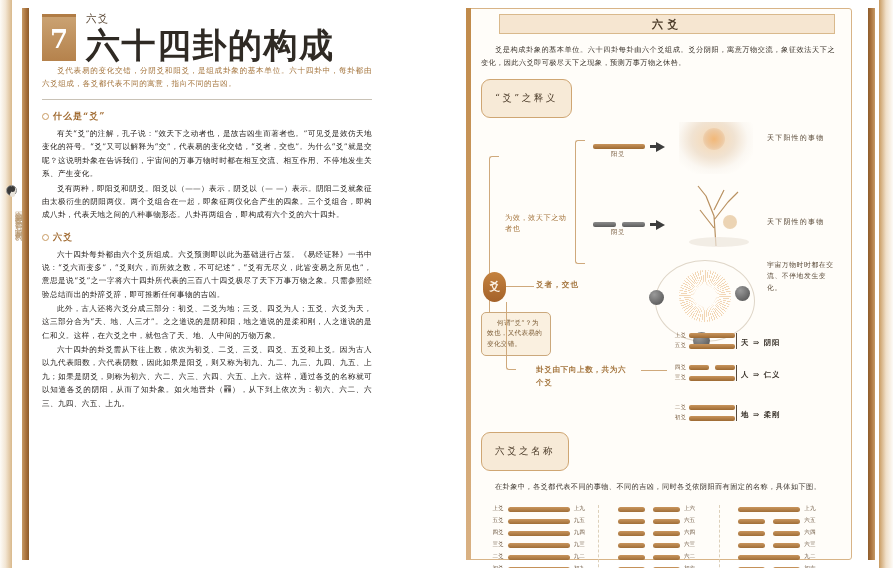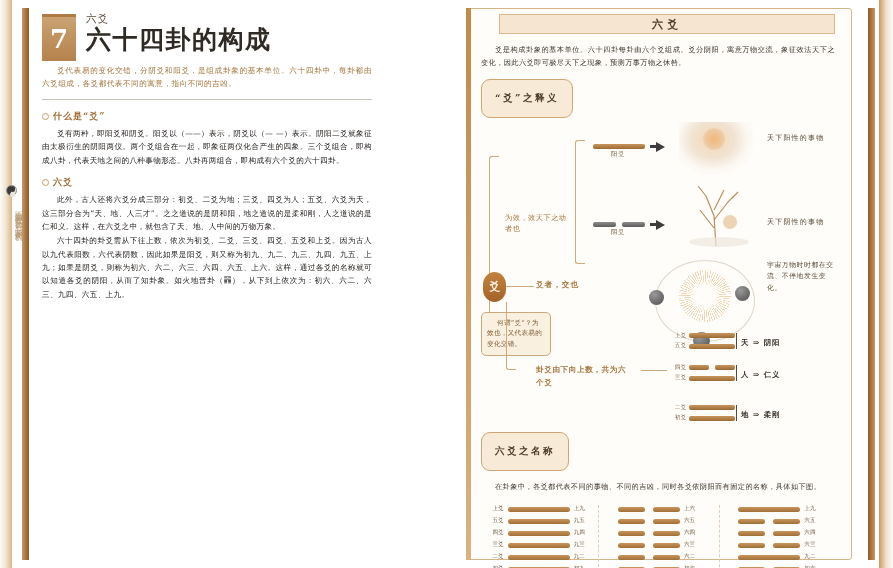--- a/index.html
+++ b/index.html
@@ -60,21 +60,21 @@
     font-family:"DejaVu Serif","Liberation Serif", serif;
   }
   .chapnum-top { position:absolute; left:0; top:0; width:34px; height:4px; background:#b07c45; }
   .kicker {
     position:absolute; left:44px; top:-2px;
     font-size:10.5px; color:#5c4a38; letter-spacing:1px;
     font-family:"DejaVu Serif","Liberation Serif", serif;
   }
   .bigtitle {
     position:absolute; left:44px; top:9px;
-    font-size:25px; font-weight:700; color:#2f2a24;
+    font-size:34px; font-weight:700; color:#2f2a24;
     letter-spacing:1.5px;
     font-family:"DejaVu Serif","Liberation Serif", serif;
     white-space:nowrap;
   }
   .lead {
     margin-top:0;
     font-size:7.6px; line-height:1.72; color:#a5763f;
     text-align:justify; letter-spacing:0.5px;
     text-indent:15px;
     font-family:"DejaVu Serif","Liberation Serif", serif;
@@ -127,21 +127,21 @@
   }
   .r-intro {
     margin:10px 8px 0 6px;
     font-size:7.2px; line-height:1.78; color:#3a332b;
     text-align:justify; text-indent:14px; letter-spacing:0.4px;
     font-family:"DejaVu Serif","Liberation Serif", serif;
   }
   .pill {
     display:inline-block;
     border:1.1px solid #cfa673; background:#f7ead7; border-radius:9px;
-    padding:12px 13px; font-size:9.5px; font-weight:700; color:#4a3a28;
+    padding:12px 13px; font-size:9.5px; font-weight:400; color:#4a3a28;
     letter-spacing:2.5px;
     font-family:"DejaVu Serif","Liberation Serif", serif;
   }
 
   
   .diagram { position:relative; height:292px; margin-top:6px; }
 
   .brace-main {
     position:absolute; left:14px; top:32px; width:10px; height:188px;
     border-left:1.1px solid #cfa97c; border-top:1.1px solid #cfa97c; border-bottom:1.1px solid #cfa97c;
@@ -341,26 +341,28 @@
         <div class="bigtitle">六十四卦的构成</div>
       </div>
 
       <div class="lead">爻代表易的变化交错，分阴爻和阳爻，是组成卦象的基本单位。六十四卦中，每卦都由六爻组成，各爻都代表不同的寓意，指向不同的吉凶。</div>
       <div class="hr-thin"></div>
 
       <div class="sec-head">
         <span class="sec-bullet"></span>
         <span>什么是“爻”</span>
       </div>
+      <p class="body-p">有关“爻”的注解，孔子说：“效天下之动者也，是故吉凶生而著者也。”可见爻是效仿天地变化的符号。“爻”又可以解释为“交”，代表易的变化交错，“爻者，交也”。为什么“爻”就是交呢？这说明卦象在告诉我们，宇宙间的万事万物时时都在相互交流、相互作用、不停地发生关系、产生变化。</p>
       <p class="body-p">爻有两种，即阳爻和阴爻。阳爻以（——）表示，阴爻以（— —）表示。阴阳二爻就象征由太极衍生的阴阳两仪。两个爻组合在一起，即象征两仪化合产生的四象。三个爻组合，即构成八卦，代表天地之间的八种事物形态。八卦再两组合，即构成有六个爻的六十四卦。</p>
 
       <div class="sec-head">
         <span class="sec-bullet"></span>
         <span>六爻</span>
       </div>
+      <p class="body-p">六十四卦每卦都由六个爻所组成。六爻预测即以此为基础进行占筮。《易经证释》一书中说：“爻六而变多”，“爻则六，而所效之数，不可纪述”，“爻有无尽义，此皆变易之所见也”，意思是说“爻”之一字将六十四卦所代表的三百八十四爻极尽了天下万事万物之象。只需参照经验总结而出的卦辞爻辞，即可推断任何事物的吉凶。</p>
       <p class="body-p">此外，古人还将六爻分成三部分：初爻、二爻为地；三爻、四爻为人；五爻、六爻为天，这三部分合为“天、地、人三才”。之之道说的是阴和阳，地之道说的是柔和刚，人之道说的是仁和义。这样，在六爻之中，就包含了天、地、人中间的万物万象。</p>
       <p class="body-p">六十四卦的卦爻需从下往上数，依次为初爻、二爻、三爻、四爻、五爻和上爻。因为古人以九代表阳数，六代表阴数，因此如果是阳爻，则又称为初九、九二、九三、九四、九五、上九；如果是阴爻，则称为初六、六二、六三、六四、六五、上六。这样，通过各爻的名称就可以知道各爻的阴阳，从而了知卦象。如火地晋卦（䷢），从下到上依次为：初六、六二、六三、九四、六五、上九。</p>
 
     </div>
   </div>
 
   <div class="gutter"></div>
 
   <div class="page-right">
     <div class="rp-frame"></div>

